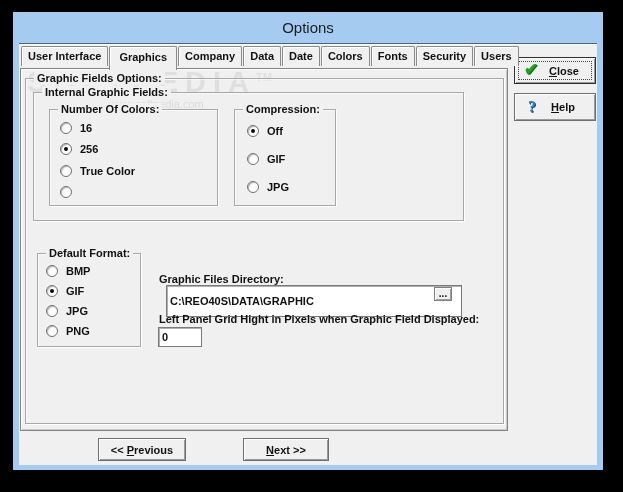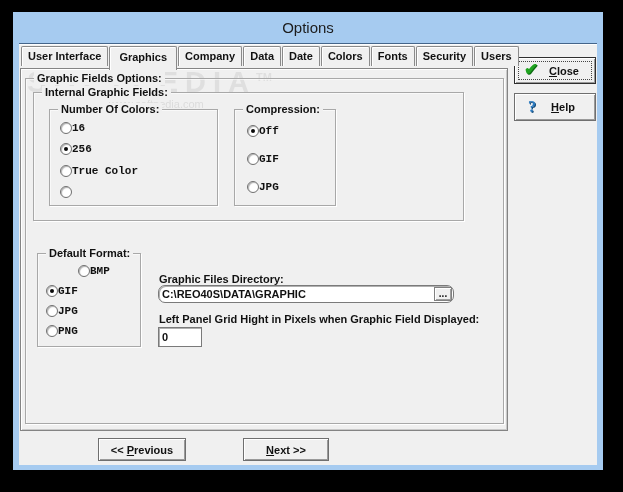--- a/index.html
+++ b/index.html
@@ -48,21 +48,21 @@
     z-index:2;
   }
   .grp-label{
     position:absolute;top:-7px;left:8px;background:#f0f0f0;padding:0 3px;
     font-size:11px;font-weight:bold;color:#111;white-space:nowrap;line-height:13px;
   }
   .lbl{
     position:absolute;font-size:11px;font-weight:bold;color:#111;white-space:nowrap;z-index:3;
   }
   
-  .rrow{position:absolute;display:flex;align-items:center;gap:0;height:13px;z-index:3;cursor:default;font-family:Liberation Mono, monospace;}
+  .rrow{position:absolute;display:flex;align-items:center;gap:8px;height:13px;z-index:3;cursor:default;}
   .radio{
     width:12px;height:12px;border-radius:50%;background:#fff;border:1px solid #6f6f6f;
     box-shadow:inset 1px 1px 1px rgba(0,0,0,.3);box-sizing:border-box;
     display:flex;align-items:center;justify-content:center;flex:0 0 auto;
   }
   .radio.on::after{content:"";width:4px;height:4px;border-radius:50%;background:#0a0a0a;}
   .rlabel{font-size:11px;font-weight:bold;color:#111;white-space:nowrap;}
   
   .sunken{
     position:absolute;background:#fff;border:1px solid #7a7a7a;
@@ -169,41 +169,41 @@
         </div>
         <div class="rrow" style="left:12px;top:70px;">
           <span class="radio"></span>
           <span class="rlabel">JPG</span>
         </div>
       </div>
 
 
       <div class="grp" style="left:16px;top:184px;width:102px;height:92px;">
         <span class="grp-label">Default Format:</span>
-        <div class="rrow" style="left:8px;top:10px;margin-left:32px;">
+        <div class="rrow" style="left:8px;top:10px;">
           <span class="radio"></span>
           <span class="rlabel">BMP</span>
         </div>
         <div class="rrow" style="left:8px;top:30px;">
           <span class="radio on"></span>
           <span class="rlabel">GIF</span>
         </div>
         <div class="rrow" style="left:8px;top:50px;">
           <span class="radio"></span>
           <span class="rlabel">JPG</span>
         </div>
         <div class="rrow" style="left:8px;top:70px;">
           <span class="radio"></span>
           <span class="rlabel">PNG</span>
         </div>
       </div>
 
       <div class="lbl" style="left:138px;top:204px;">Graphic Files Directory:</div>
       <div style="position:absolute;left:137px;top:216px;width:296px;height:20px;z-index:3;">
-        <input class="sunken" style="left: 0px; top: 0px; width: 296px; height: 18px; border-radius: 7px;" readonly="" value="C:\REO40S\DATA\GRAPHIC">
+        <input class="sunken" style="left: 8px; top: 0px; width: 296px; height: 32px;" readonly="" value="C:\REO40S\DATA\GRAPHIC">
         <div class="browse-btn">...</div>
       </div>
 
       <div class="lbl" style="left:138px;top:244px;">Left Panel Grid Hight in Pixels when Graphic Field Displayed:</div>
       <input class="sunken" style="left: 137px; top: 258px; width: 44px; height: 20px;" readonly="" value="0">
 
     </div>
 
     <div class="btn" id="btn-close">
       <div class="focus-rect"></div>

